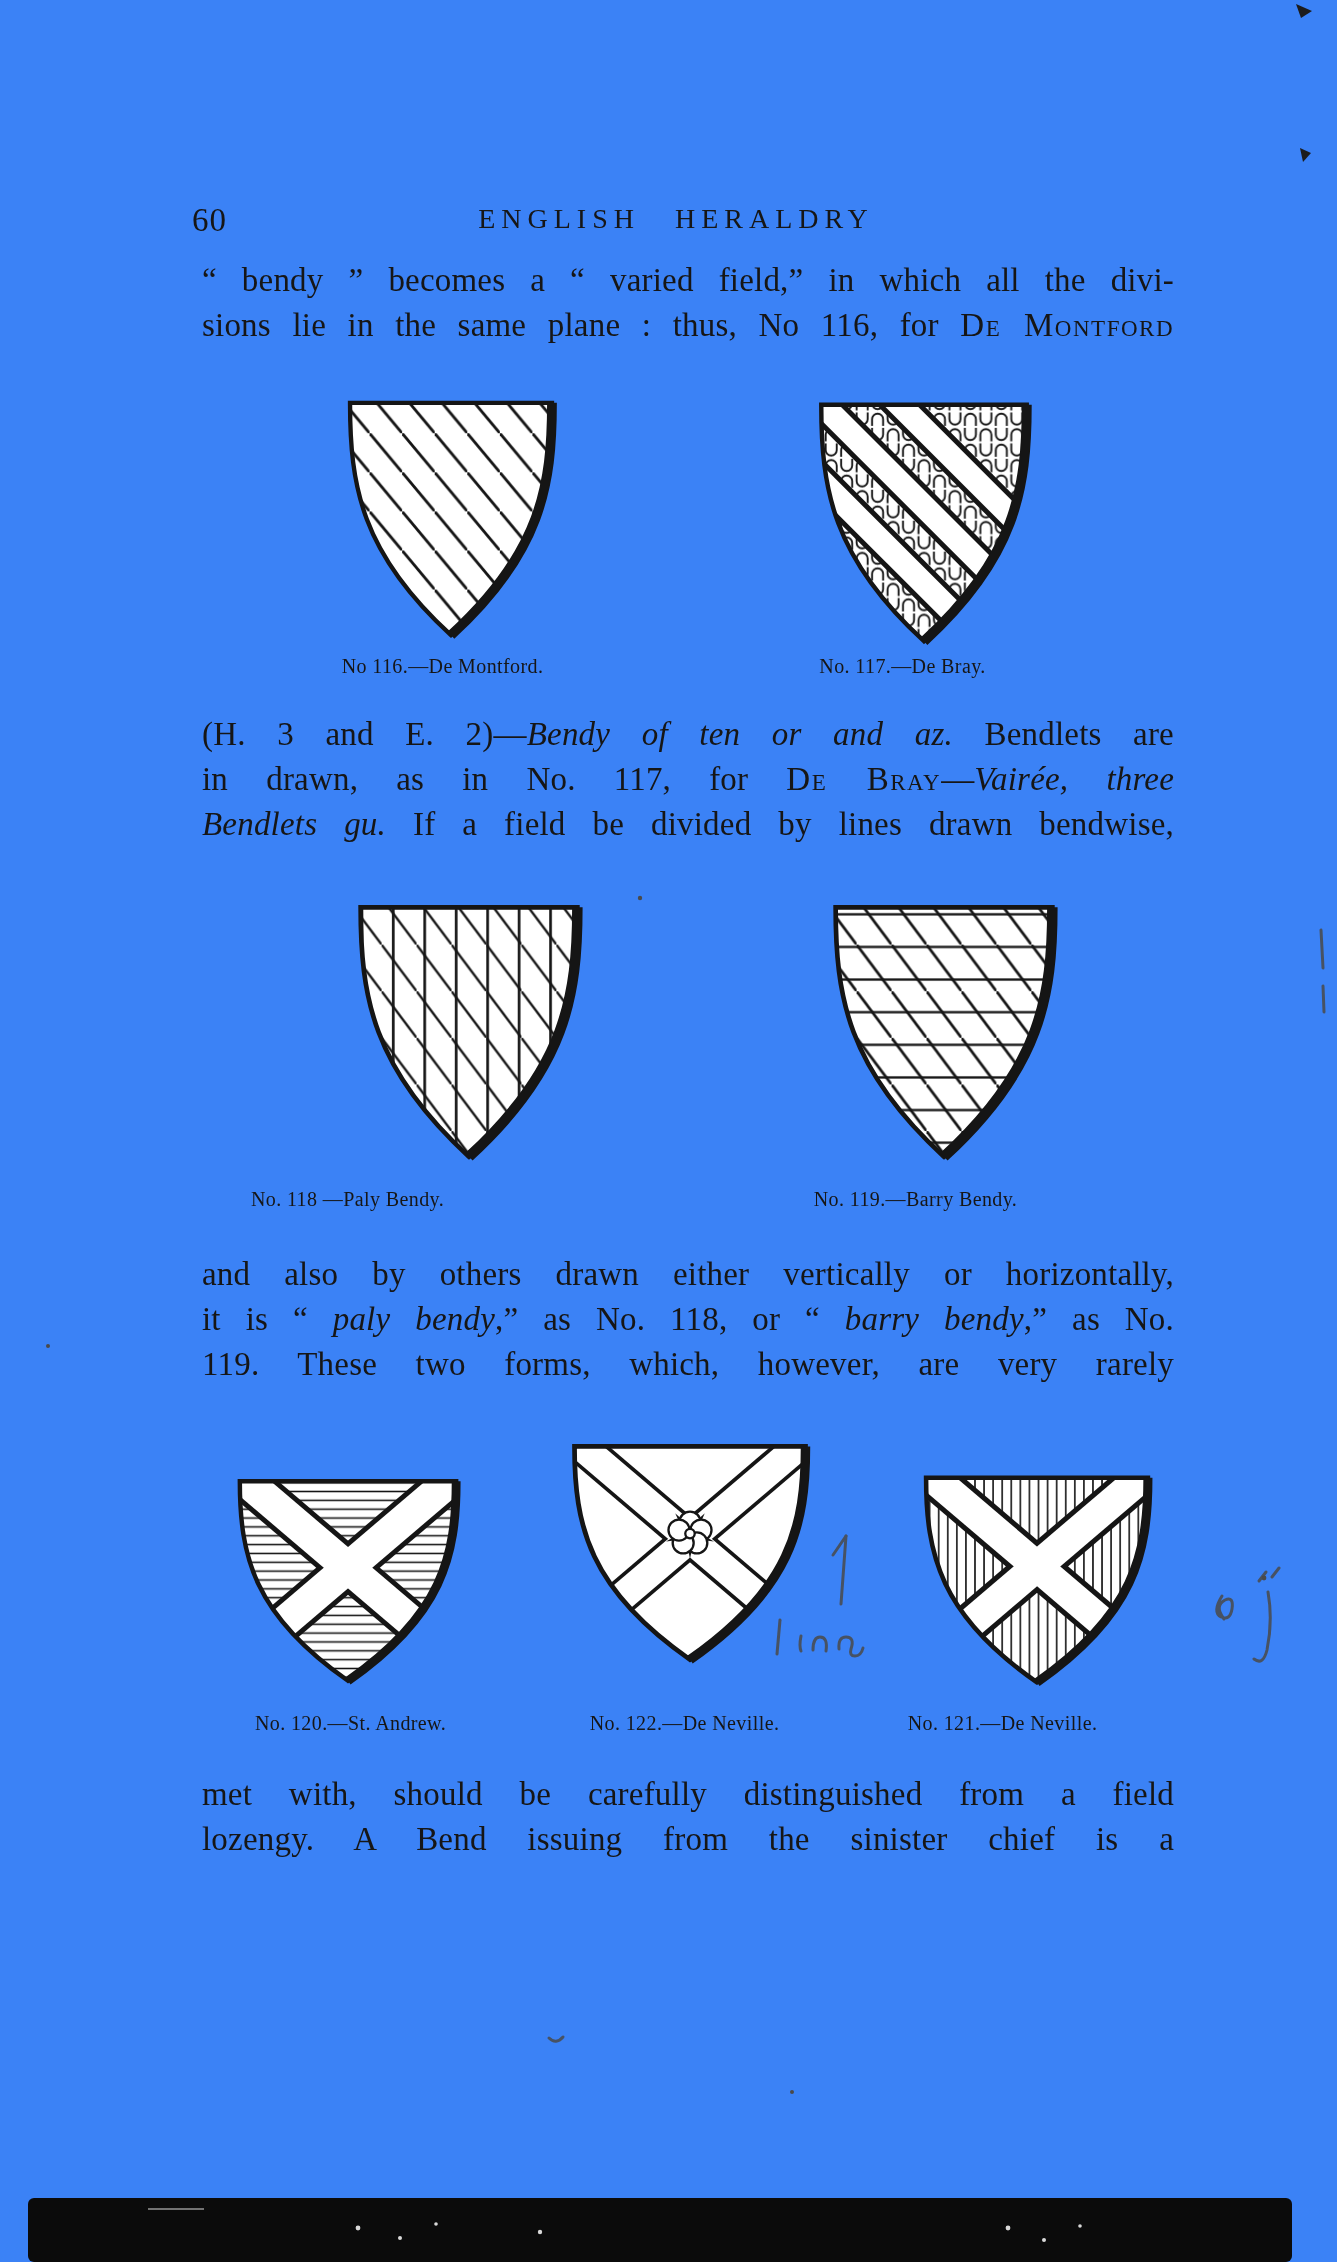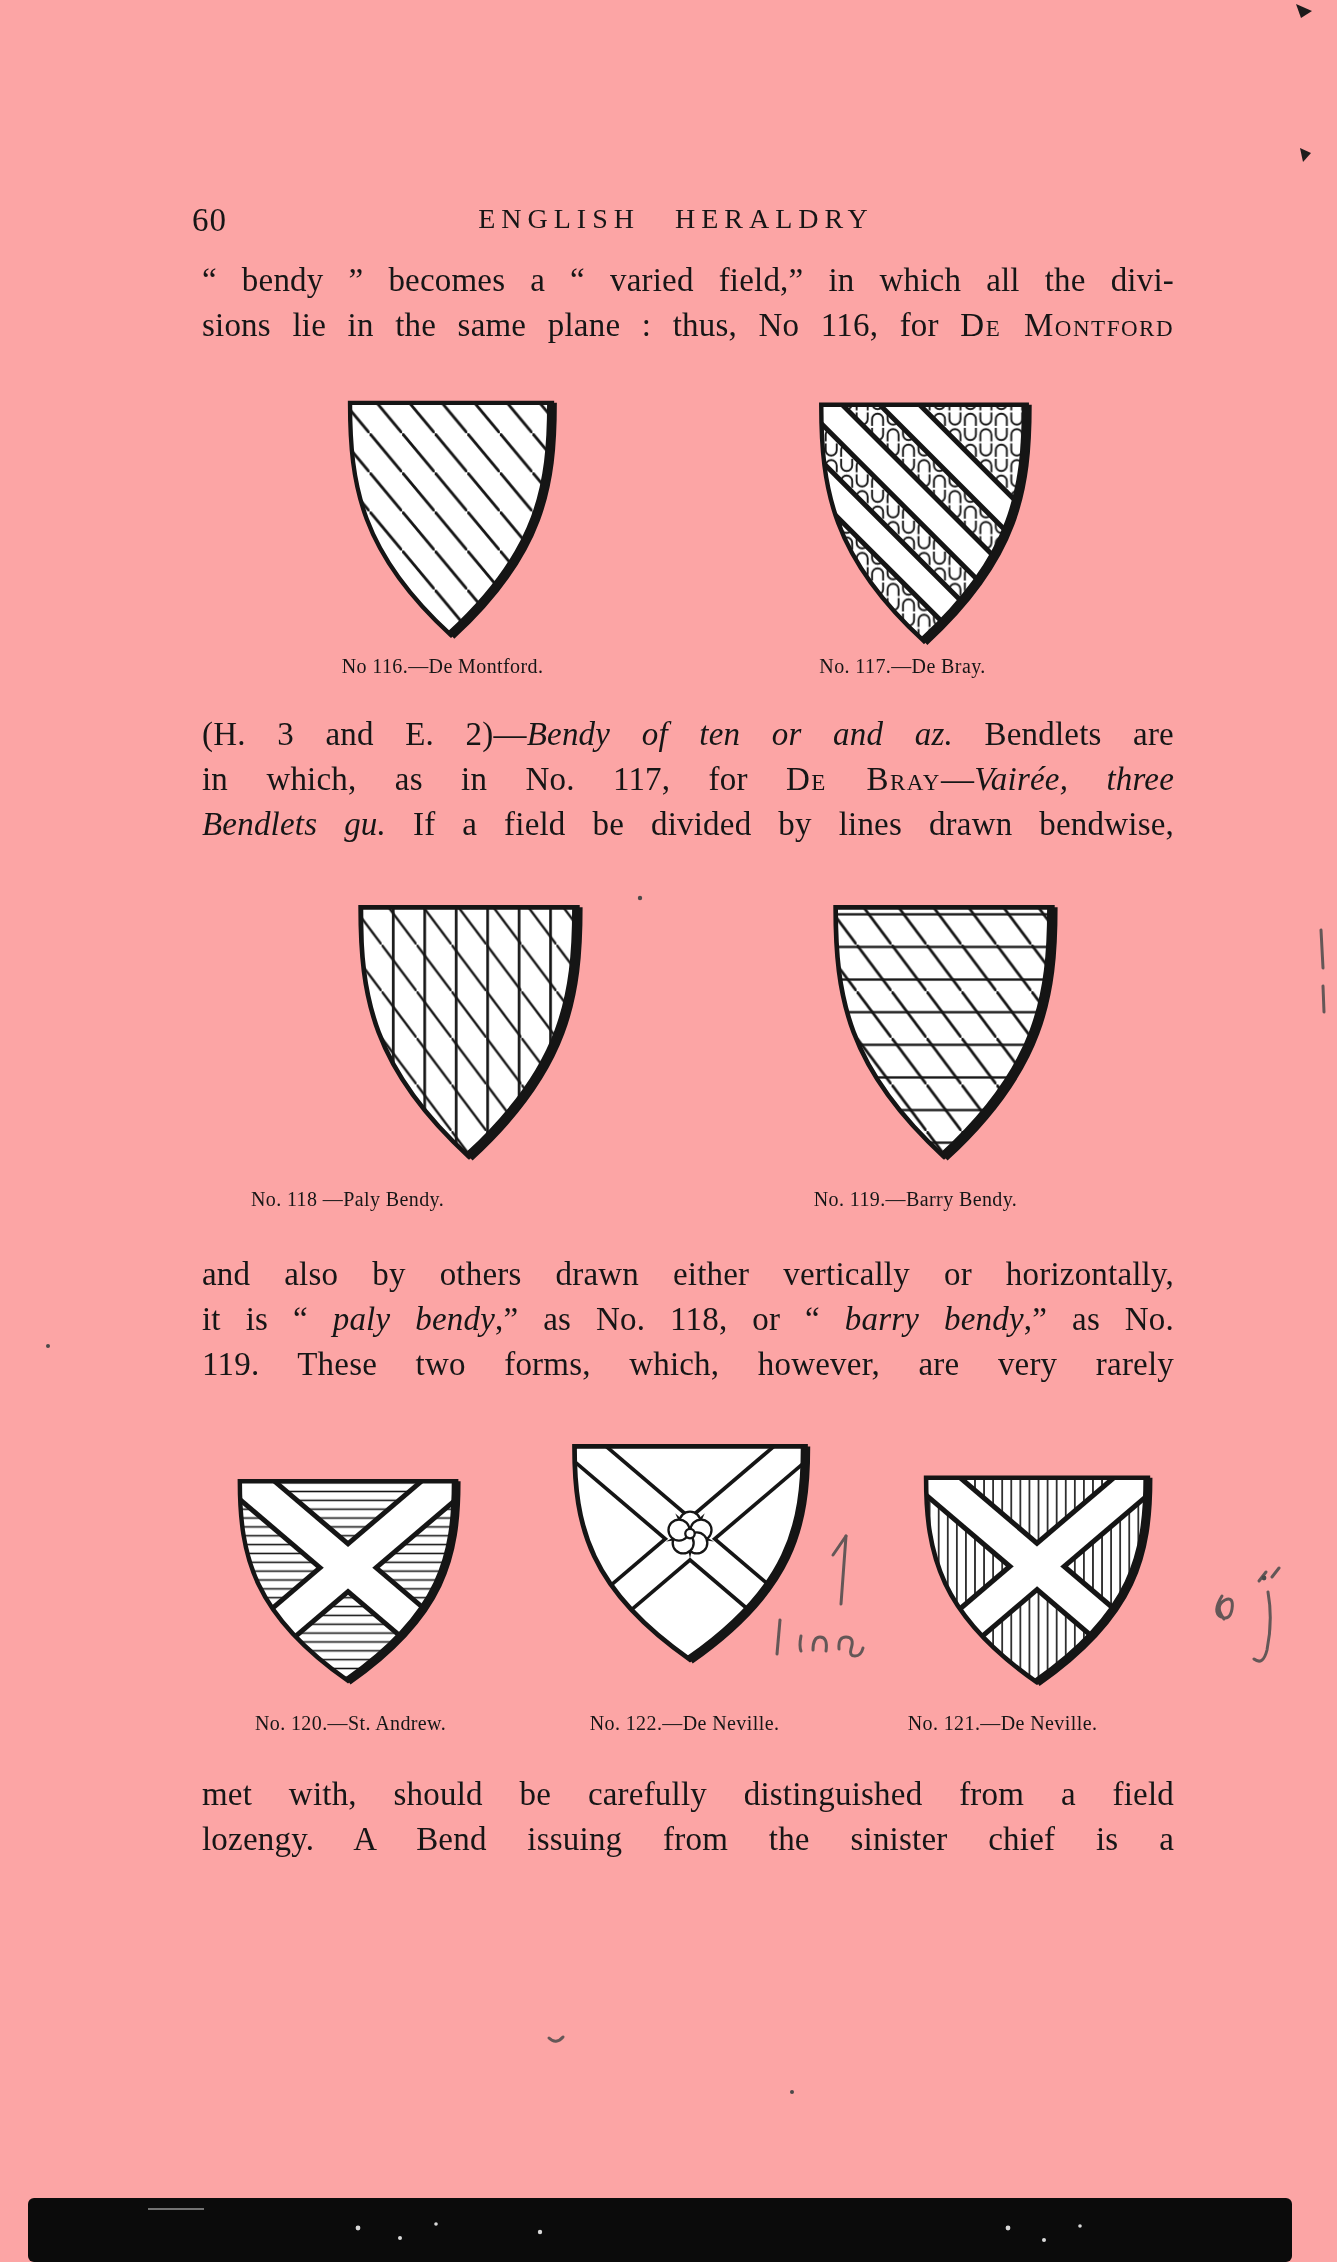--- a/index.html
+++ b/index.html
@@ -1,16 +1,16 @@
 <!DOCTYPE html>
 <html><head>
 <meta charset="utf-8">
 <style>
   html,body{margin:0;padding:0;background:#fff;}
-  .page{position:relative;width:1337px;height:2262px;background:#fca5a5;overflow:hidden;
+  .page{position:relative;width:1337px;height:2262px;background:#3b82f6;overflow:hidden;
         font-family:"Liberation Serif","DejaVu Serif",serif;color:#161616;}
   .pgnum{position:absolute;top:202px;left:192px;font-size:33px;letter-spacing:1px;}
   .hdr{position:absolute;top:203px;left:190px;width:972px;text-align:center;
        font-size:28px;letter-spacing:6px;word-spacing:22px;}
   .para{position:absolute;left:190px;width:972px;font-size:33px;line-height:45px;letter-spacing:.2px;margin-left:12px;}
   .tline{text-align:justify;}
   .tline.just{text-align-last:justify;}
   .i{font-style:italic;}
   .sc{font-variant:small-caps;letter-spacing:1.5px;}
   .caption{position:absolute;font-size:20px;text-align:center;letter-spacing:.4px;white-space:nowrap;}
@@ -27,21 +27,21 @@
 
   <div class="pgnum">60</div>
   <div class="hdr">ENGLISH HERALDRY</div>
 
   <div class="para" style="top:258px">
       <div class="tline just"><span>“ bendy ” becomes a “ varied field,” in which all the divi-</span></div>
       <div class="tline just"><span>sions lie in the same plane : thus, No 116, for </span><span class="sc">De Montford</span></div>
     </div>
   <div class="para" style="top:712px">
       <div class="tline just"><span>(H. 3 and E. 2)—</span><span class="i">Bendy of ten or and az.</span><span> Bendlets are</span></div>
-      <div class="tline just"><span>in which, as in No. 117, for </span><span class="sc">De Bray</span><span>—</span><span class="i">Vairée, three</span></div>
+      <div class="tline just"><span>in drawn, as in No. 117, for </span><span class="sc">De Bray</span><span>—</span><span class="i">Vairée, three</span></div>
       <div class="tline just"><span class="i">Bendlets gu.</span><span> If a field be divided by lines drawn bendwise,</span></div>
     </div>
   <div class="para" style="top:1252px">
       <div class="tline just"><span>and also by others drawn either vertically or horizontally,</span></div>
       <div class="tline just"><span>it is “ </span><span class="i">paly bendy</span><span>,” as No. 118, or “ </span><span class="i">barry bendy</span><span>,” as No.</span></div>
       <div class="tline just"><span>119. These two forms, which, however, are very rarely</span></div>
     </div>
   <div class="para" style="top:1772px">
       <div class="tline just"><span>met with, should be carefully distinguished from a field</span></div>
       <div class="tline just"><span>lozengy. A Bend issuing from the sinister chief is a</span></div>

